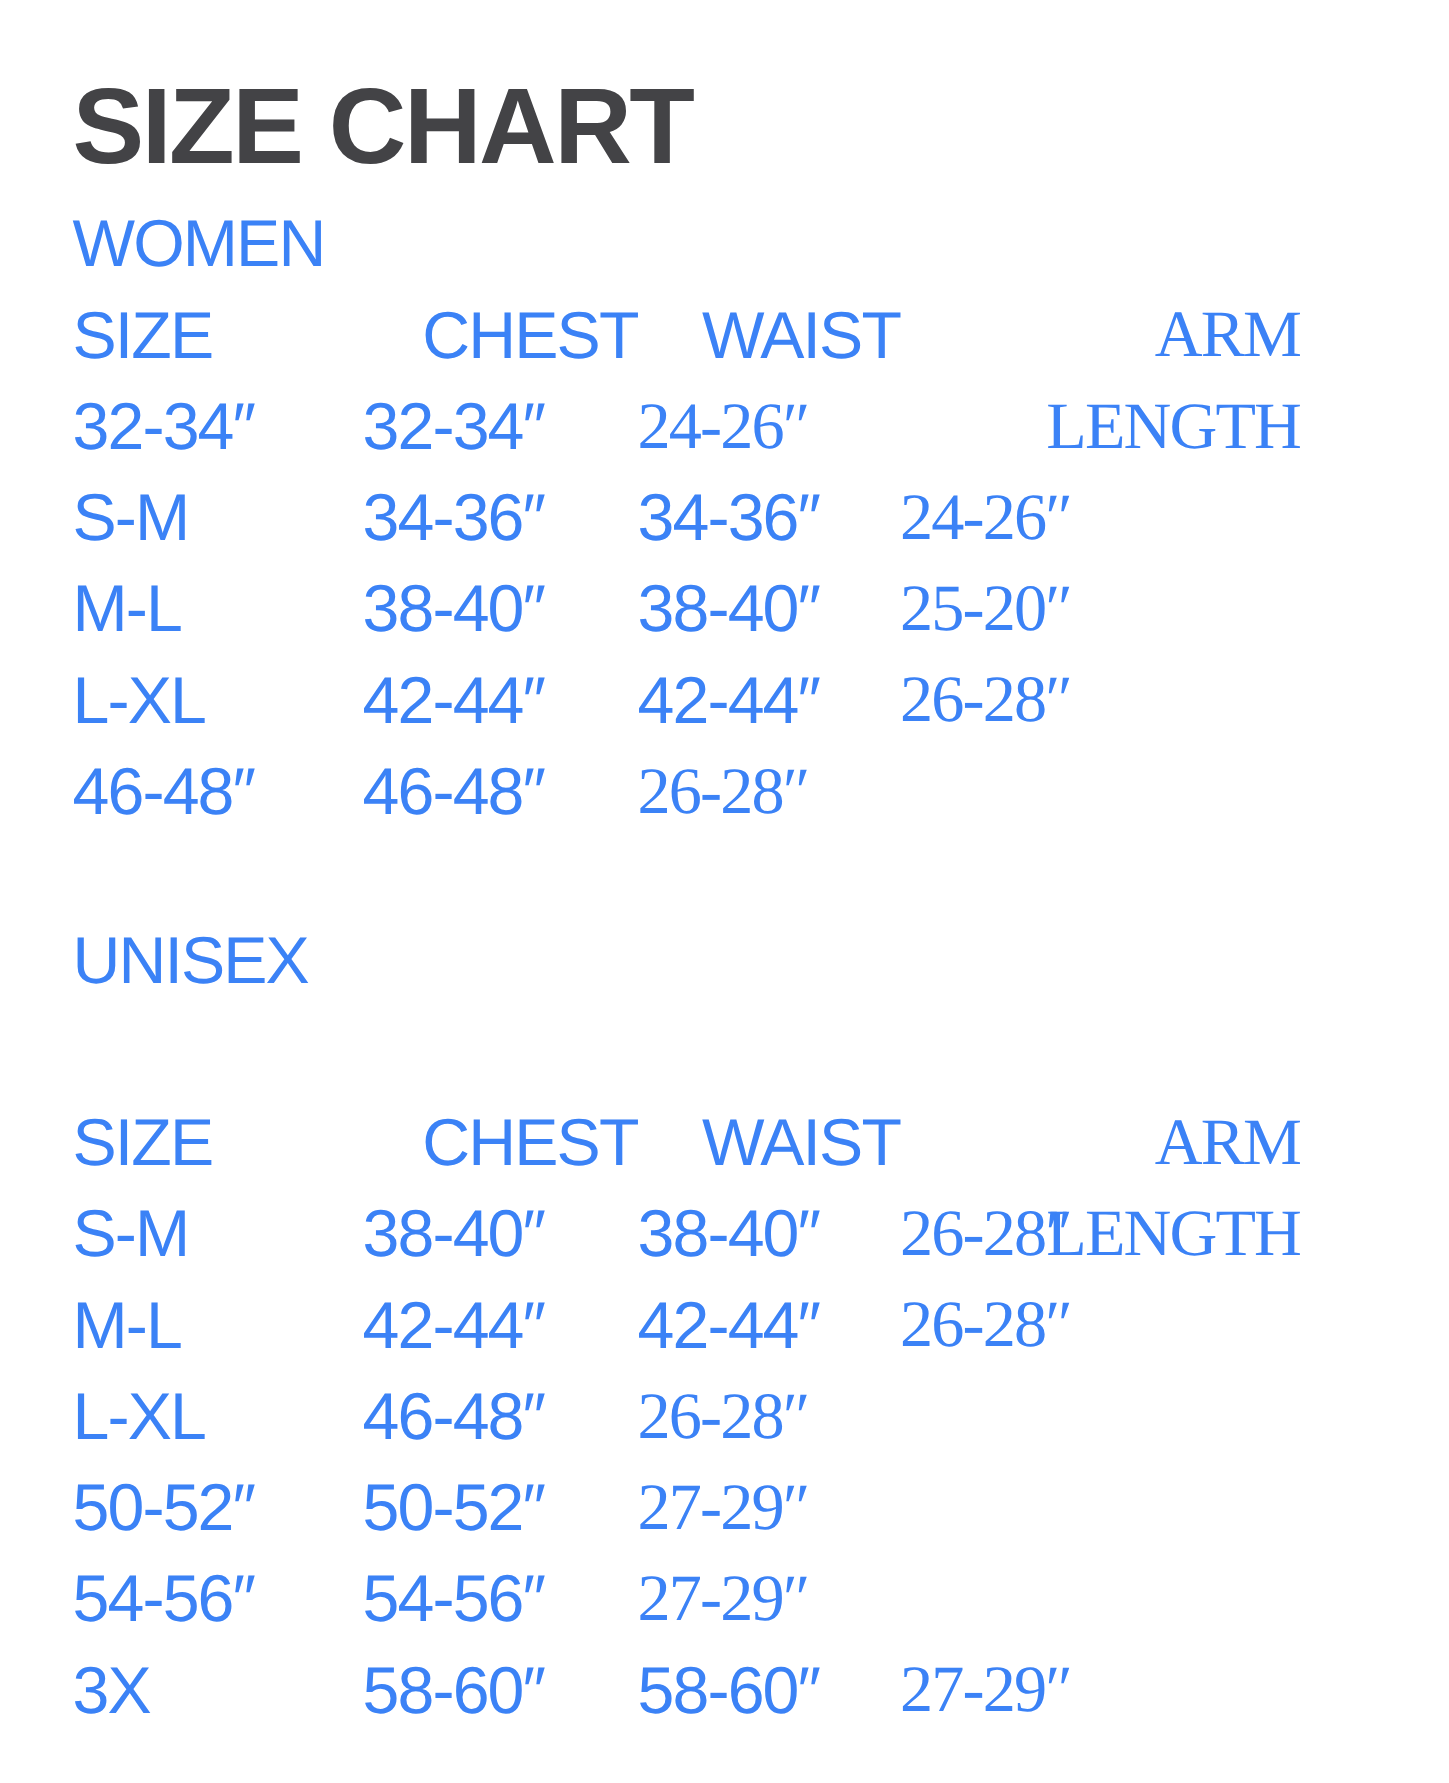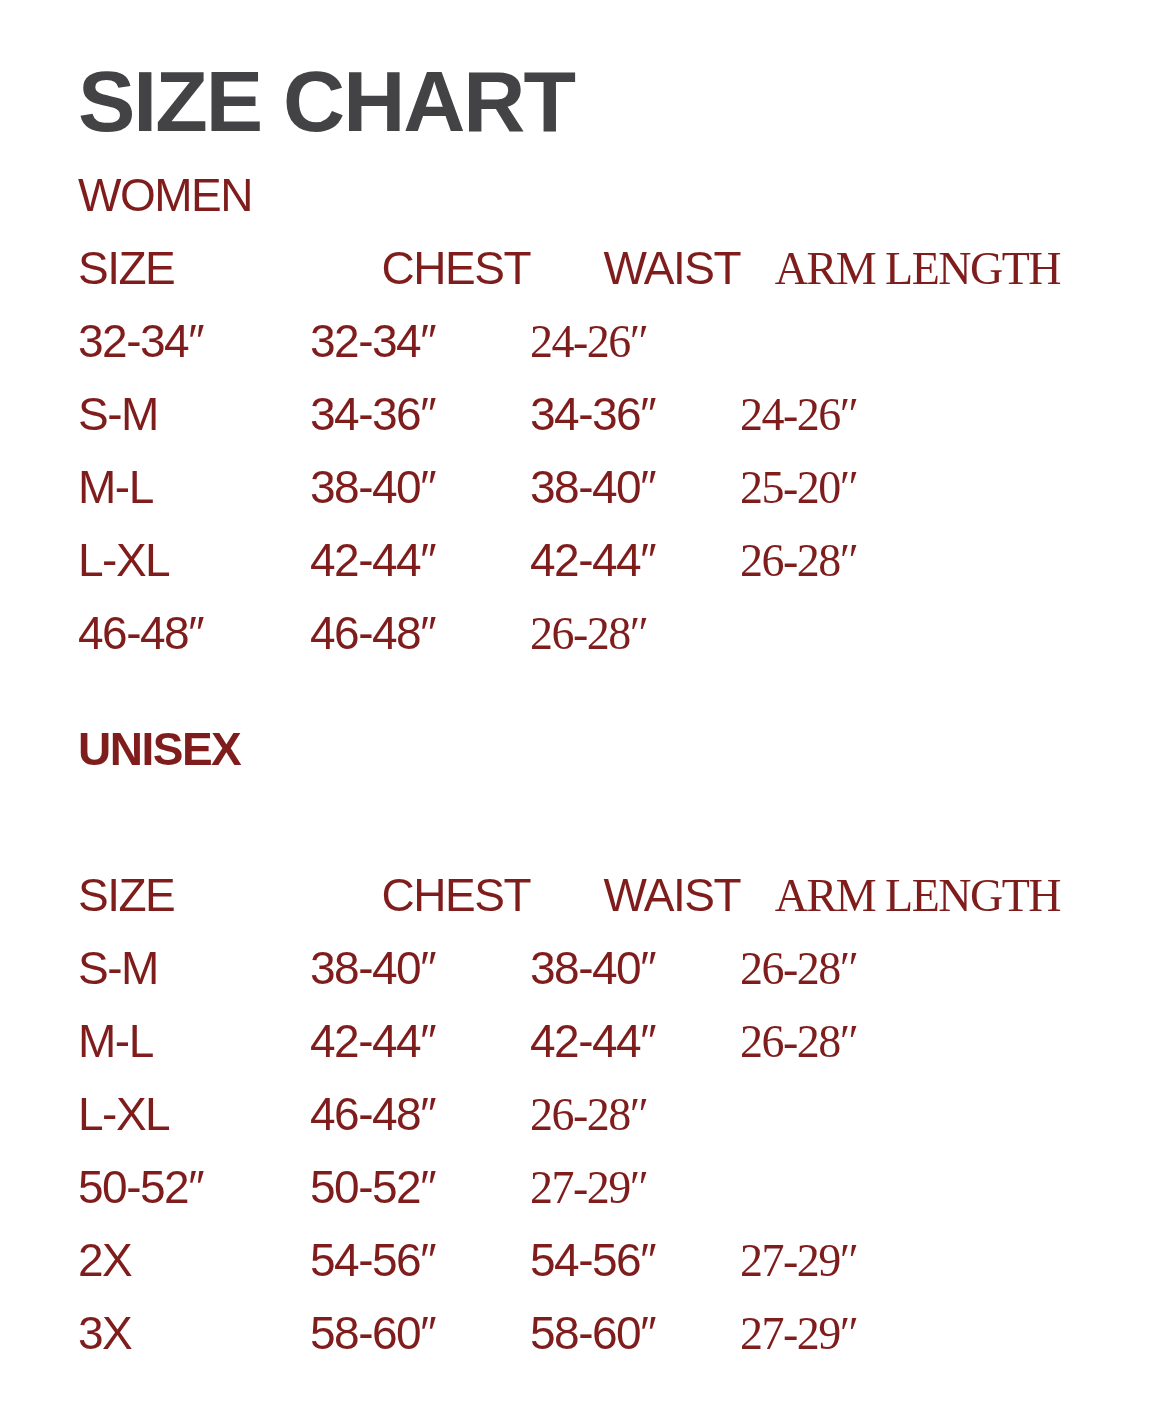--- a/index.html
+++ b/index.html
@@ -11,45 +11,44 @@
     width: 1159px;
     height: 1426px;
     overflow: hidden;
     font-family: "Liberation Sans", sans-serif;
     -webkit-font-smoothing: antialiased;
   }
   .doc {
     box-sizing: border-box;
     width: 1159px;
     height: 1426px;
-    padding-left: 78px;
+    padding-left: 58px;
     background: #ffffff;
   }
   .page-title {
     margin: 0;
     padding-top: 58px;
     font-size: 86px;
     line-height: 86px;
     font-weight: 700;
     letter-spacing: -2px;
     color: #434346;
   }
   .lines {
     margin-top: 15px;
-    font-size: 46px;
+    font-size: 53px;
     line-height: 73px;
     letter-spacing: -1.5px;
-    color: #7f1d1d;
+    color: #3b82f6;
   }
   .section-label {
     height: 73px;
   }
   .section-label.gap-above {
-    margin-top: 43px;
-    font-weight: bold;
+    margin-top: 62px;
   }
   .trow {
     display: grid;
     grid-template-columns: 232px 220px 210px 320px;
     height: 73px;
   }
   .trow.gap-above {
     margin-top: 73px;
   }
   .c1 { text-align: left; }
@@ -133,21 +132,20 @@
       <span class="c1">L-XL</span>
       <span class="c2">46-48″</span>
       <span class="c4">26-28″</span>
     </div>
     <div class="trow">
       <span class="c2">50-52″</span>
       <span class="c3">50-52″</span>
       <span class="c4">27-29″</span>
     </div>
     <div class="trow">
-      <span class="c1">2X</span>
       <span class="c2">54-56″</span>
       <span class="c3">54-56″</span>
       <span class="c4">27-29″</span>
     </div>
     <div class="trow">
       <span class="c1">3X</span>
       <span class="c2">58-60″</span>
       <span class="c3">58-60″</span>
       <span class="c4">27-29″</span>
     </div>

